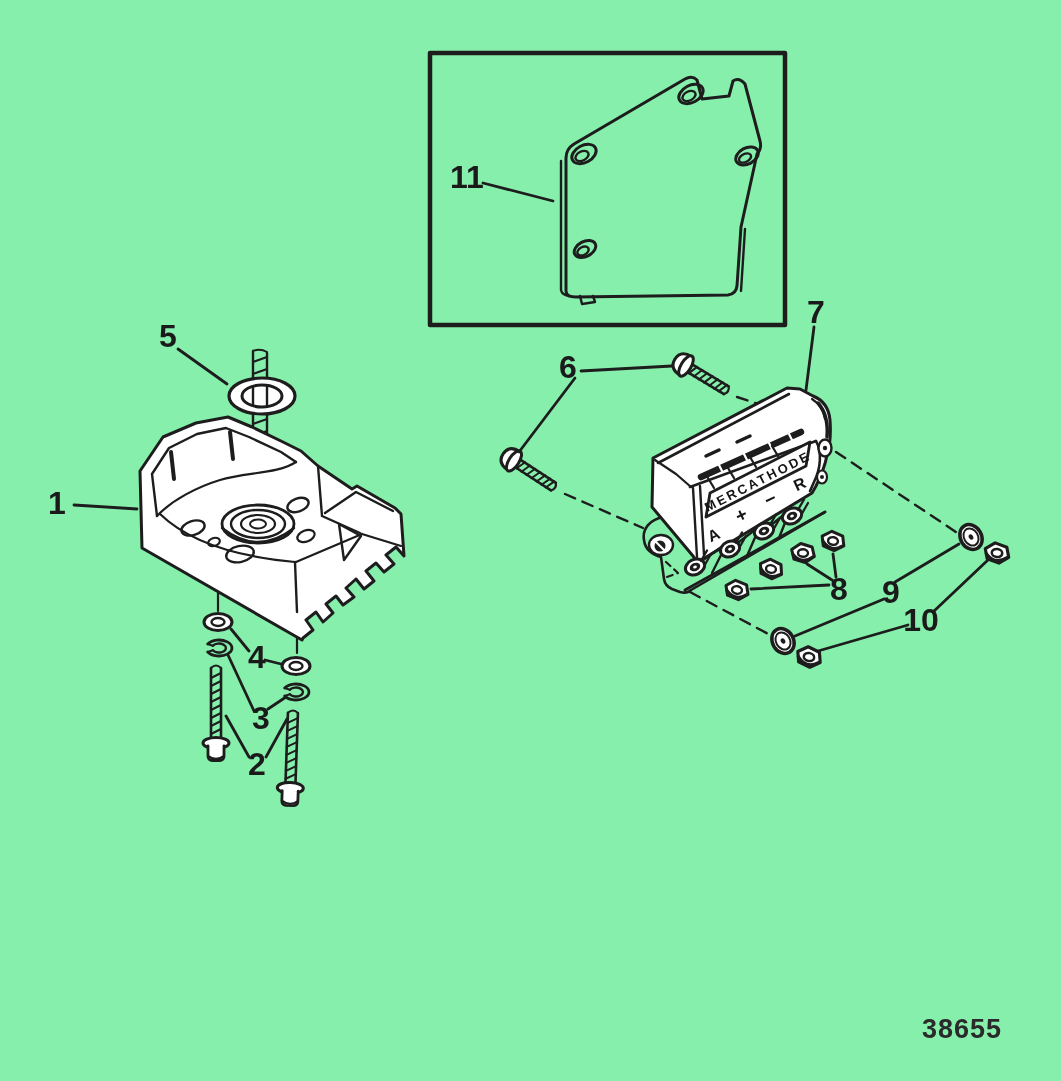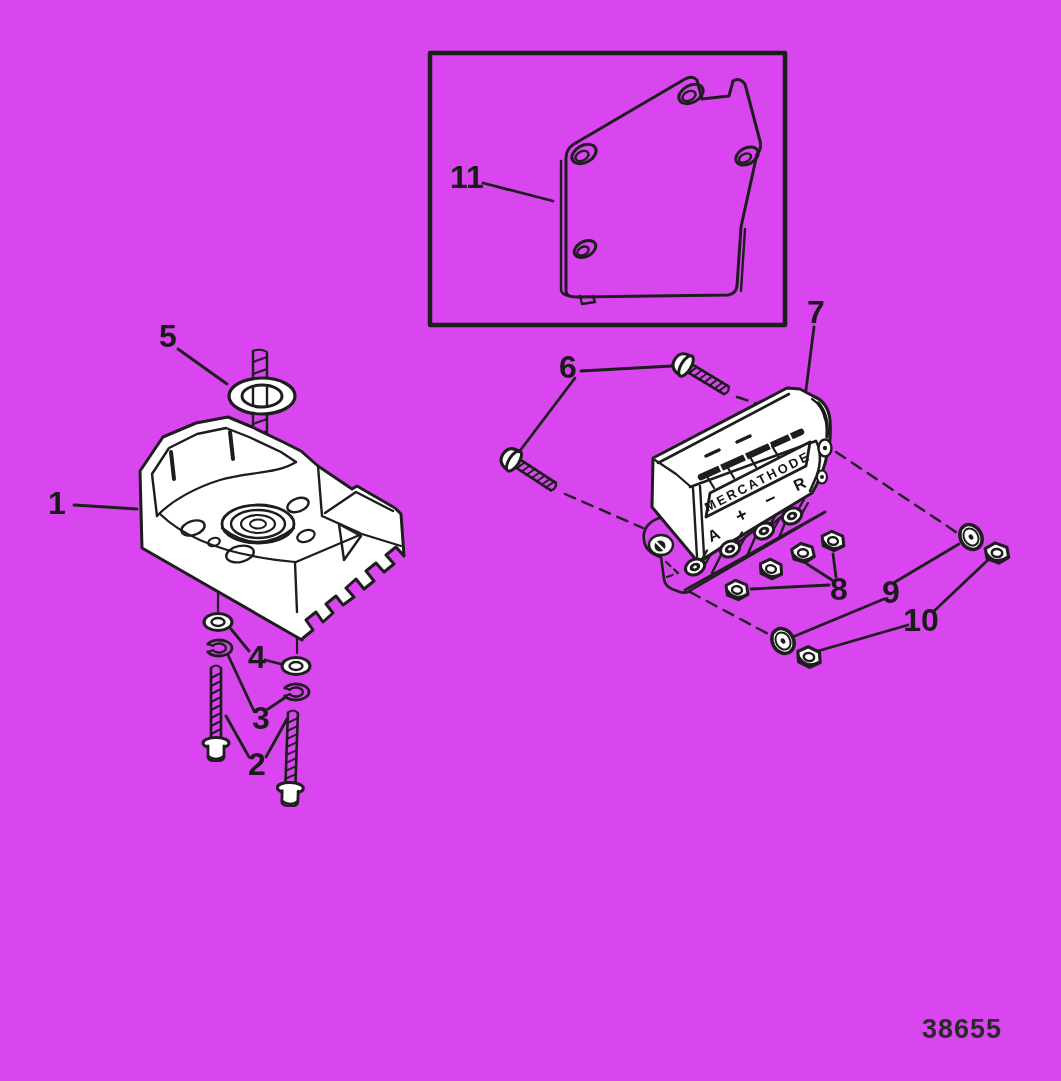--- a/index.html
+++ b/index.html
@@ -1,16 +1,16 @@
 <!DOCTYPE html>
 <html><head>
 <meta charset="utf-8">
 <style>
   html,body{margin:0;padding:0;background:#ffffff;}
-  .stage{position:relative;width:1061px;height:1081px;background:#d946ef;font-family:"Liberation Sans",sans-serif;}
+  .stage{position:relative;width:1061px;height:1081px;background:#86efac;font-family:"Liberation Sans",sans-serif;}
   svg{display:block;}
   .s{fill:none;stroke:#1d1d1d;stroke-width:2.6;stroke-linecap:round;stroke-linejoin:round;}
   .sw2{stroke-width:2;}
   .sw22{stroke-width:2.2;}
   .sw24{stroke-width:2.4;}
   .sw28{stroke-width:2.8;}
   .sw3{stroke-width:3;}
   .sw32{stroke-width:3.2;}
   .sw35{stroke-width:3.5;}
   .sw4{stroke-width:4;}

